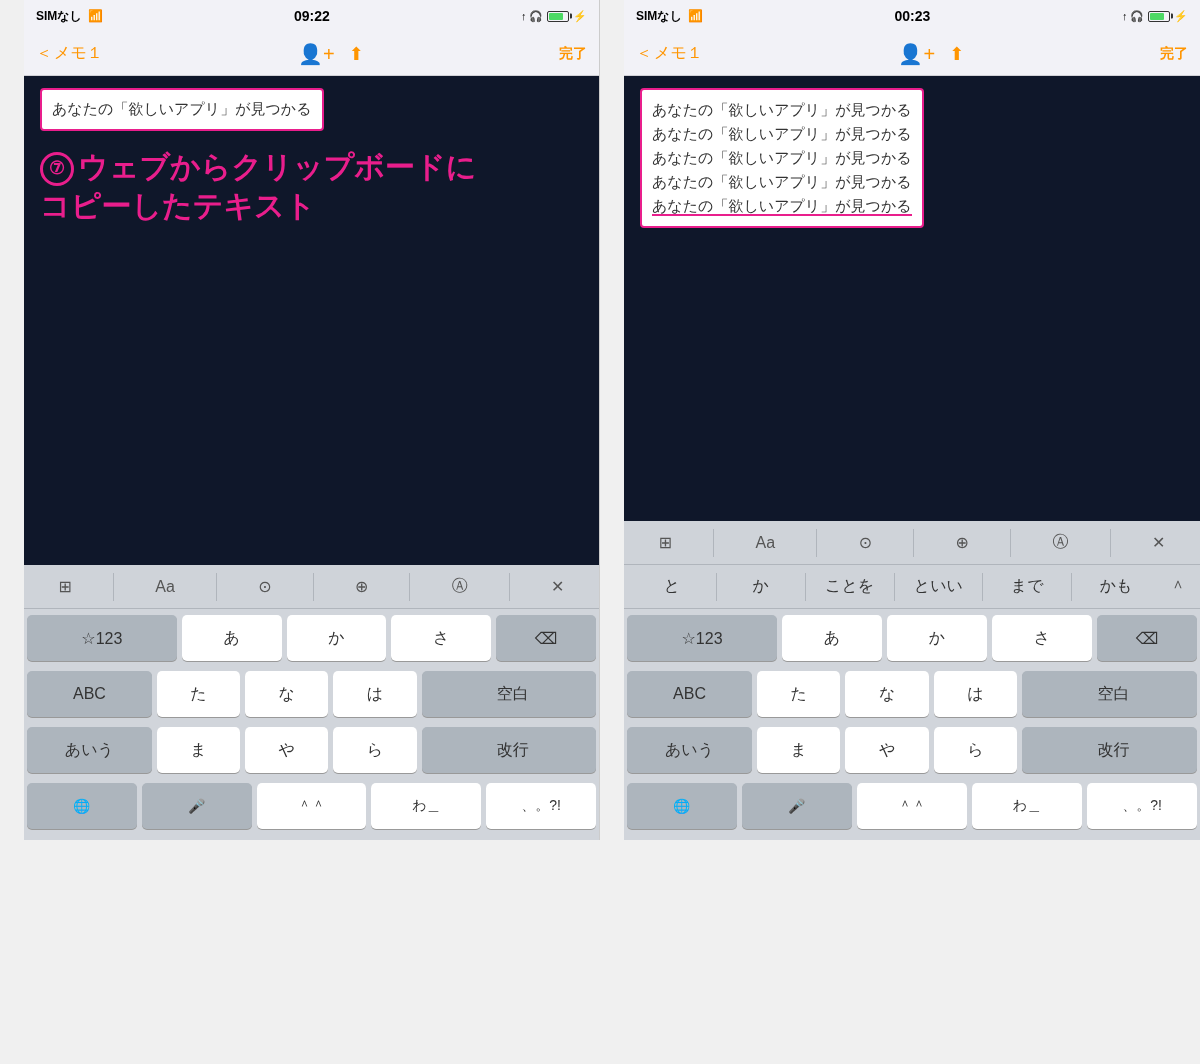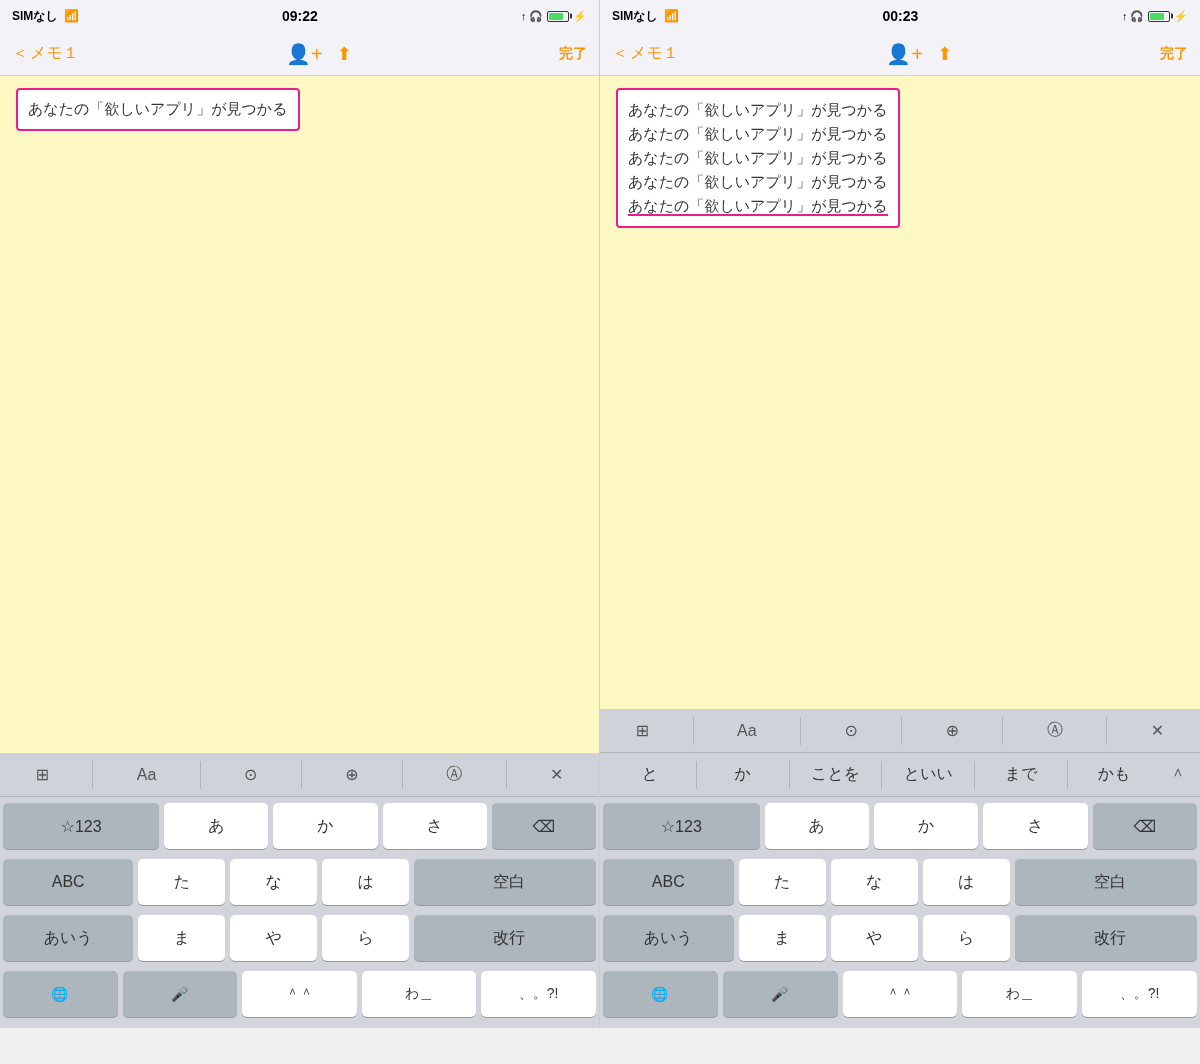--- a/index.html
+++ b/index.html
@@ -6,25 +6,26 @@
     body {
       width: 1200px;
       height: 1064px;
       display: flex;
       background: #f0f0f0;
       font-family: 'Hiragino Sans', 'Hiragino Kaku Gothic ProN', sans-serif;
       overflow: hidden;
     }
     .phone-screen {
       width: 600px;
-      height: 1028px;
+      height: 840px;
       background: #f2f2f7;
       display: flex;
       flex-direction: column;
       position: relative;
+      margin-left: 24px;
     }
     .phone-screen.left { border-right: 1px solid #ccc; }
 
     
     .status-bar {
       height: 32px;
       background: #f2f2f7;
       display: flex;
       align-items: center;
       justify-content: space-between;
@@ -106,21 +107,21 @@
     }
     .nav-done {
       color: #ff9500;
       font-size: 14px;
       font-weight: 600;
     }
 
     
     .content-area {
       flex: 1;
-      background: #fef9c3;
+      background: #0f172a;
       padding: 12px 16px;
       position: relative;
       overflow: hidden;
     }
     .text-box {
       border: 2px solid #e91e8c;
       border-radius: 4px;
       padding: 8px 10px;
       font-size: 15px;
       color: #333;
@@ -205,21 +206,21 @@
       font-size: 18px;
       color: #555;
     }
 
     
     .keyboard-rows {
       padding: 6px 3px 3px;
     }
     .key-row {
       display: flex;
-      justify-content: flex-end;
+      justify-content: center;
       gap: 5px;
       margin-bottom: 10px;
     }
     .key {
       height: 46px;
       border-radius: 5px;
       display: flex;
       align-items: center;
       justify-content: center;
       font-size: 16px;
@@ -288,20 +289,23 @@
     </div>
     <div class="nav-actions">
       <span class="nav-icon">👤+</span>
       <span class="nav-icon" style="font-size:18px;">⬆</span>
     </div>
     <div class="nav-done">完了</div>
   </div>
 
   <div class="content-area">
     <div class="text-box">あなたの「欲しいアプリ」が見つかる</div>
+    <div class="annotation-text">
+      <span class="annotation-circle">⑦</span>ウェブからクリップボードに<br>コピーしたテキスト
+    </div>
   </div>
 
   <div class="keyboard-area">
 
     <div class="toolbar">
       <span class="toolbar-btn">⊞</span>
       <div class="toolbar-divider"></div>
       <span class="toolbar-btn">Aa</span>
       <div class="toolbar-divider"></div>
       <span class="toolbar-btn">⊙</span>

